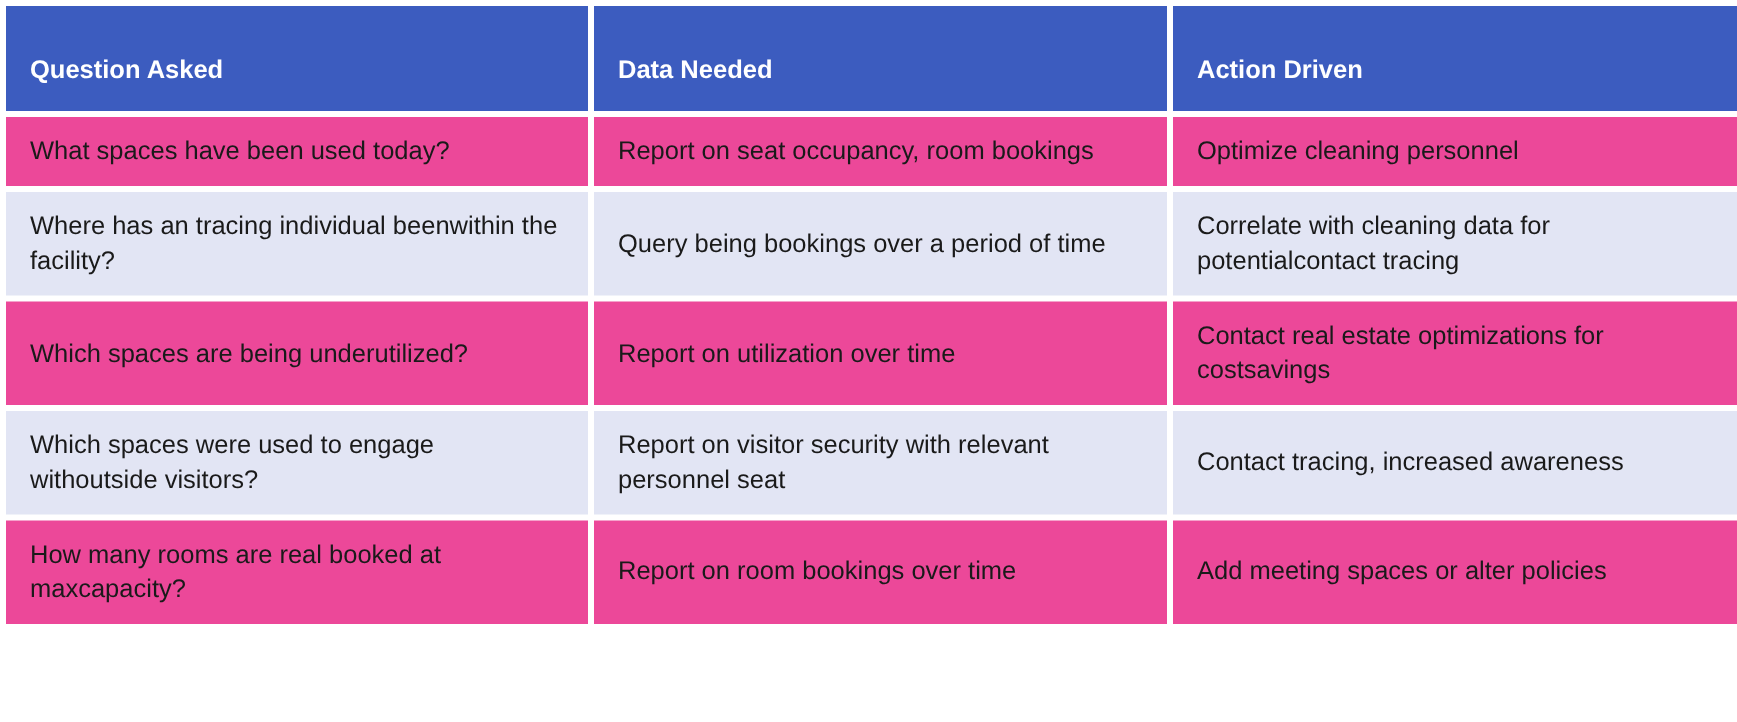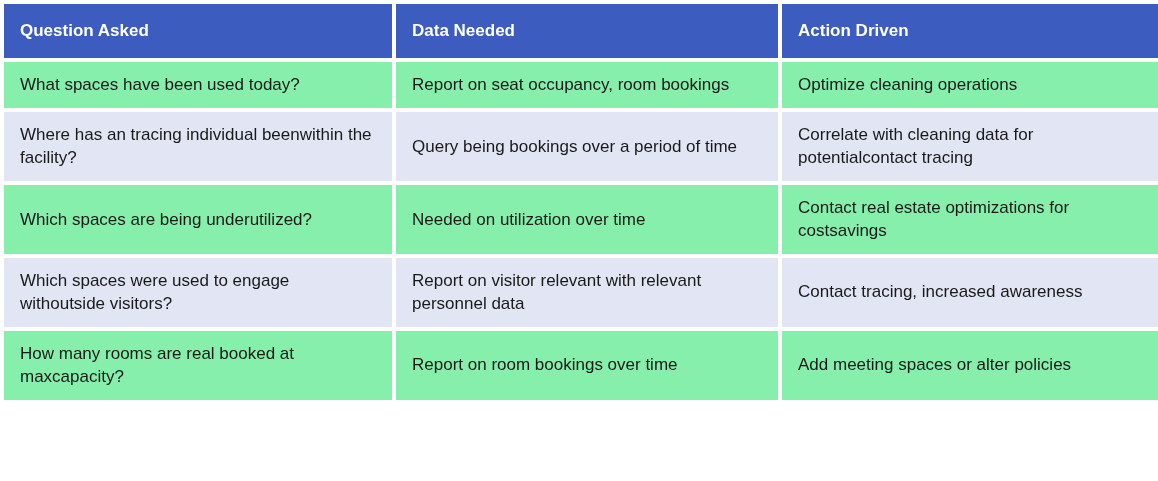--- a/index.html
+++ b/index.html
@@ -35,28 +35,28 @@
     font-size: 17px;
     line-height: 1.32;
     font-weight: normal;
   }
   table.matrix th {
     background: #3c5cbf;
     color: #ffffff;
     font-weight: bold;
     font-size: 17px;
     height: 34px;
-    padding-top: 10px;
+    padding-top: 26px;
     padding-bottom: 10px;
   }
   .col-1 { width: 388px; }
   .col-2 { width: 382px; }
   .col-3 { width: 380px; }
 
-  tr.row-shade-a td { background: #86efac; }
+  tr.row-shade-a td { background: #ec4899; }
   tr.row-shade-b td { background: #e2e5f4; }
 
   .cell-text {
     display: block;
   }
 </style>
 </head>
 <body>
 
 <div class="table-wrap">
@@ -75,51 +75,51 @@
     </thead>
     <tbody>
       <tr class="row-shade-a">
         <td>
             <span class="cell-text">What spaces have been used today?</span>
           </td>
         <td>
             <span class="cell-text">Report on seat occupancy, room bookings</span>
           </td>
         <td>
-            <span class="cell-text">Optimize cleaning operations</span>
+            <span class="cell-text">Optimize cleaning personnel</span>
           </td>
       </tr>
       <tr class="row-shade-b">
         <td>
             <span class="cell-text">Where has an tracing individual beenwithin the facility?</span>
           </td>
         <td>
             <span class="cell-text">Query being bookings over a period of time</span>
           </td>
         <td>
             <span class="cell-text">Correlate with cleaning data for potentialcontact tracing</span>
           </td>
       </tr>
       <tr class="row-shade-a">
         <td>
             <span class="cell-text">Which spaces are being underutilized?</span>
           </td>
         <td>
-            <span class="cell-text">Needed on utilization over time</span>
+            <span class="cell-text">Report on utilization over time</span>
           </td>
         <td>
             <span class="cell-text">Contact real estate optimizations for costsavings</span>
           </td>
       </tr>
       <tr class="row-shade-b">
         <td>
             <span class="cell-text">Which spaces were used to engage withoutside visitors?</span>
           </td>
         <td>
-            <span class="cell-text">Report on visitor relevant with relevant personnel data</span>
+            <span class="cell-text">Report on visitor security with relevant personnel seat</span>
           </td>
         <td>
             <span class="cell-text">Contact tracing, increased awareness</span>
           </td>
       </tr>
       <tr class="row-shade-a">
         <td>
             <span class="cell-text">How many rooms are real booked at maxcapacity?</span>
           </td>
         <td>

